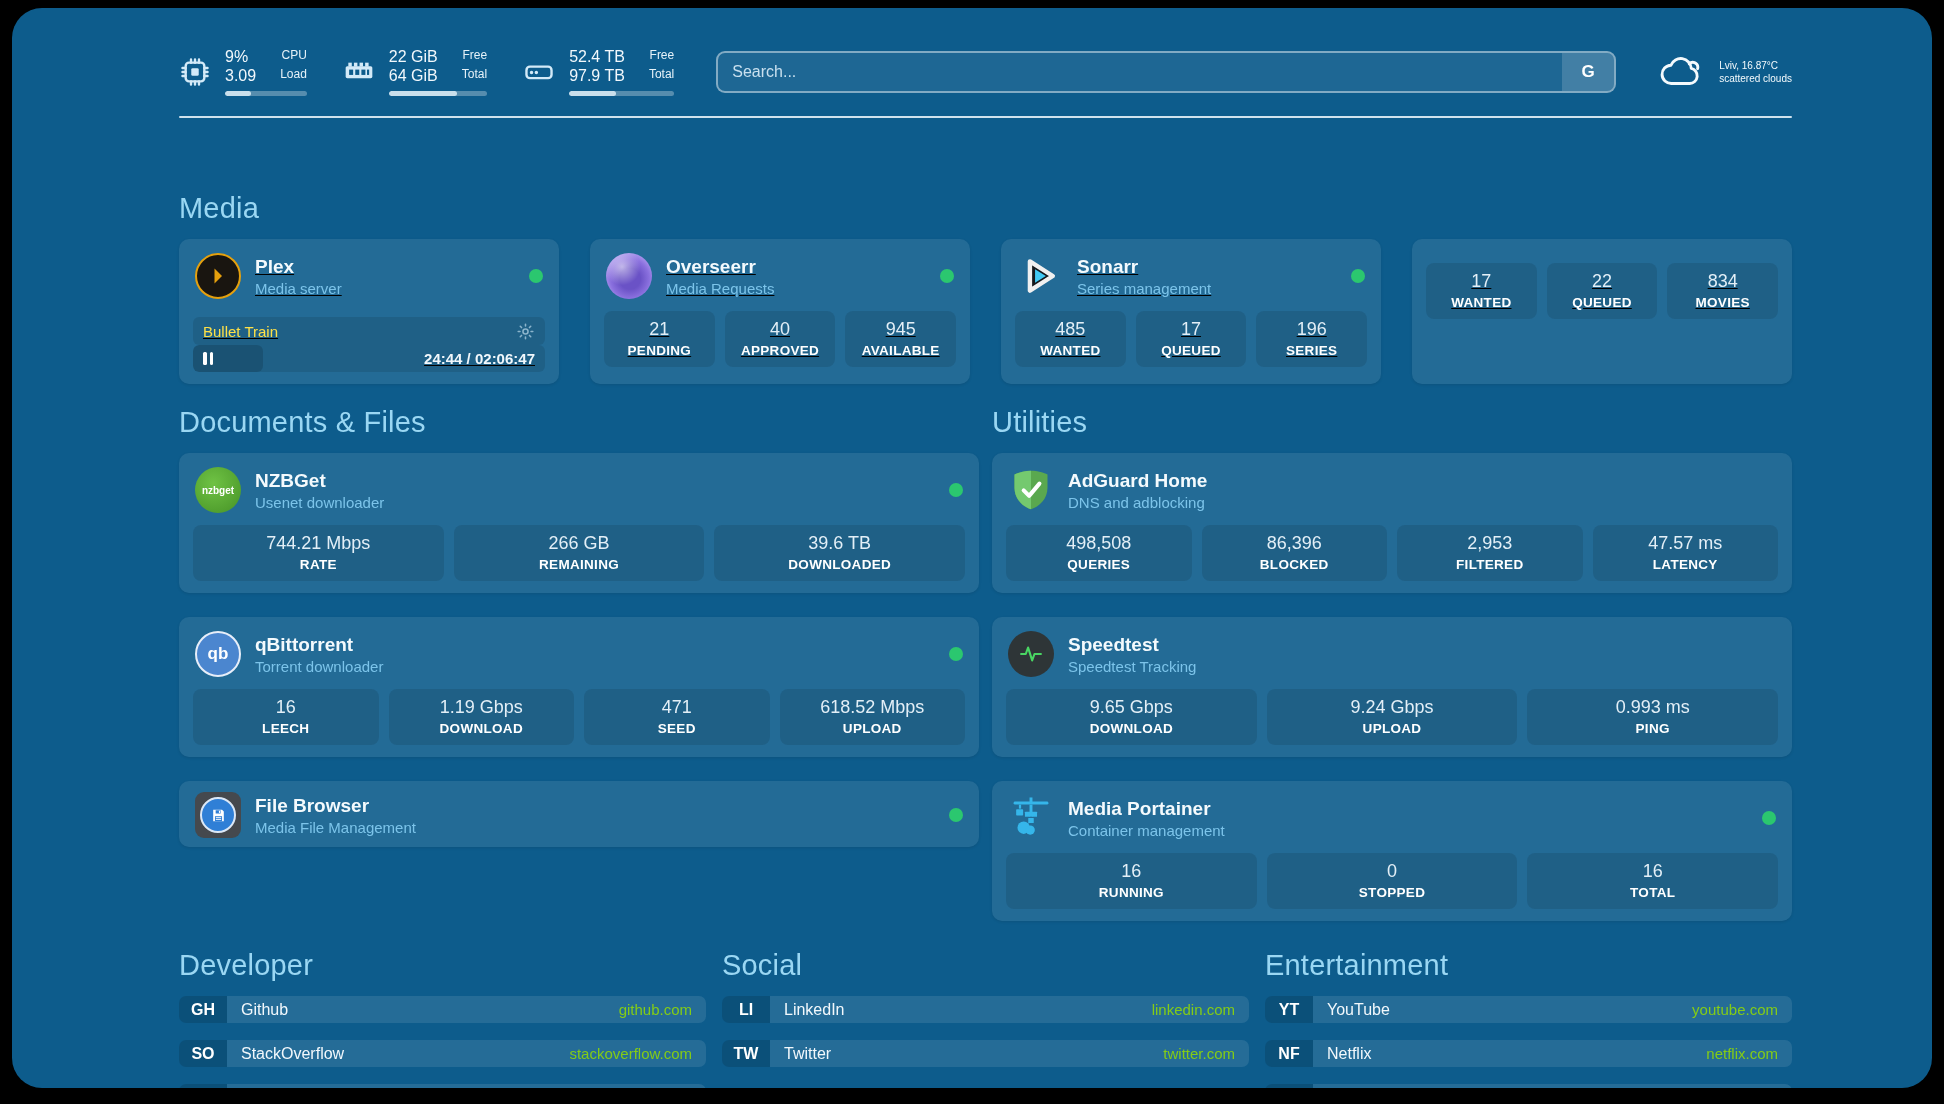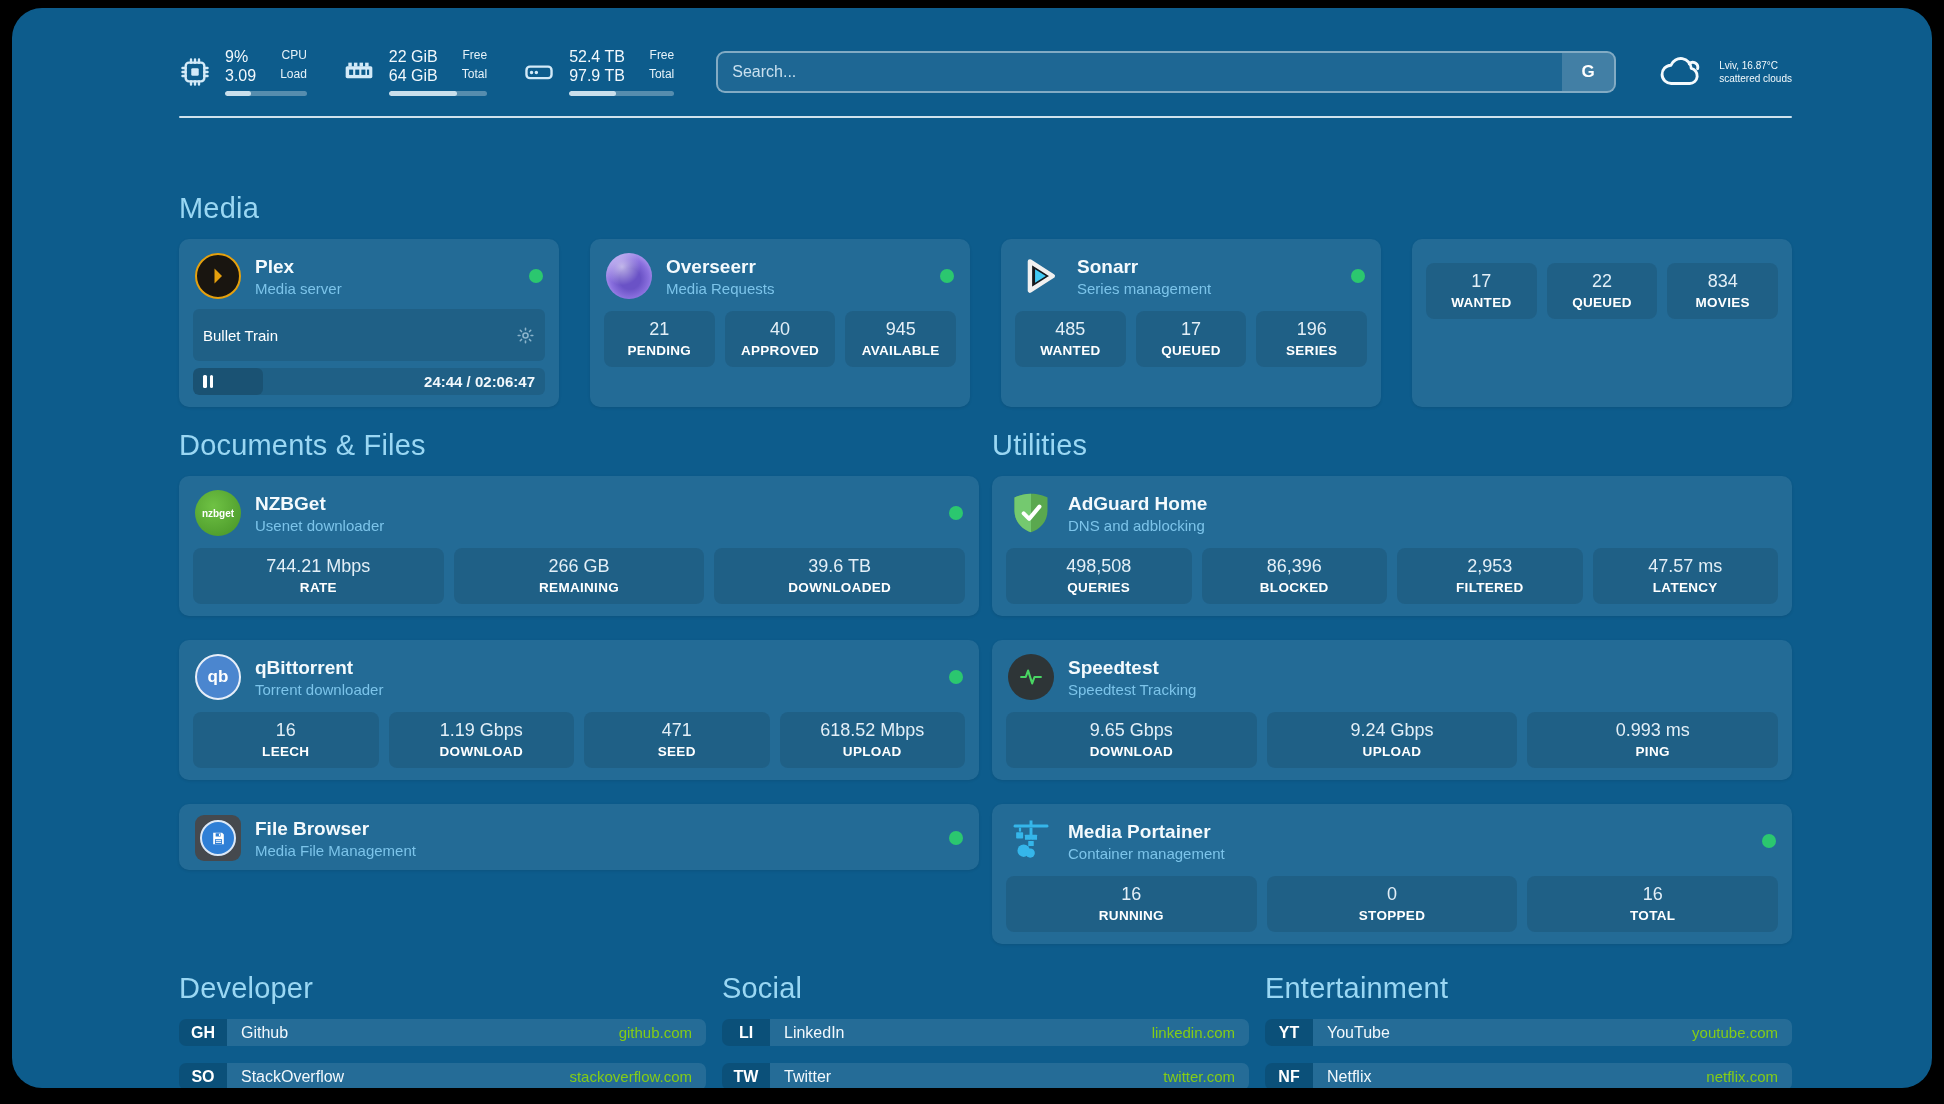--- a/index.html
+++ b/index.html
@@ -35,42 +35,42 @@
         font-size:17px;font-weight:700;cursor:pointer;font-family:"Liberation Sans",sans-serif;}
 
   .weather{display:flex;align-items:center;gap:13px;flex:0 0 auto;}
   .weather .wtext{font-size:10px;color:#f4fafd;line-height:1.35;}
 
   .divider{margin-top:20px;height:2px;background:rgba(235,245,250,0.88);border-radius:1px;}
 
   
   .sec-title{color:#9ad7f3;font-size:29px;font-weight:500;margin:0 0 14px 0;letter-spacing:.2px;}
   .media-sec{margin-top:74px;}
-  .media-grid{display:grid;grid-template-columns:repeat(4,1fr);gap:31px;align-items:stretch;}
+  .media-grid{display:grid;grid-template-columns:repeat(4,1fr);gap:31px;align-items:stretch;text-decoration:underline;}
 
   .card{background:rgba(255,255,255,0.095);border-radius:10px;padding:12px 14px;
         box-shadow:0 1px 3px rgba(0,0,0,0.10);}
   .card.slim{padding:9px 14px;}
   .chead{display:flex;align-items:center;gap:14px;padding:2px 2px 0 2px;}
   .cicon{width:46px;height:46px;flex:0 0 auto;display:flex;align-items:center;justify-content:center;}
   .ctext{min-width:0;}
   .ctitle{font-size:19px;font-weight:700;color:#f4fafd;white-space:nowrap;}
   .csub{font-size:15px;color:#7cc4ea;margin-top:2px;white-space:nowrap;}
   .dot{margin-left:auto;width:14px;height:14px;border-radius:50%;background:#2bc76f;flex:0 0 auto;}
 
   .stats{display:flex;gap:10px;margin-top:12px;}
   .stat{flex:1;background:rgba(0,0,0,0.10);border-radius:8px;text-align:center;padding:8px 4px 9px;}
   .stat-value{font-size:18px;color:#e3eff7;white-space:nowrap;}
   .stat-label{font-size:13.5px;font-weight:700;color:#fff;margin-top:3px;letter-spacing:.3px;}
 
   
-  .np-row{margin-top:10px;background:rgba(0,0,0,0.10);border-radius:6px;padding:15px 10px;
-          display:flex;align-items:center;font-size:15px;color:#ffffff;height:22px;}
+  .np-row{margin-top:18px;background:rgba(0,0,0,0.10);border-radius:6px;padding:3px 10px;
+          display:flex;align-items:center;font-size:15px;color:#fde047;height:22px;}
   .np-gear{margin-left:auto;width:19px;height:19px;opacity:.8;}
-  .pg-row{margin-top:7px;background:rgba(0,0,0,0.10);border-radius:6px;height:27px;
+  .pg-row{background:rgba(0,0,0,0.10);border-radius:6px;height:27px;
           position:relative;display:flex;align-items:center;padding:0 10px;overflow:hidden;}
   .pg-fill{position:absolute;left:0;top:0;bottom:0;background:rgba(0,0,0,0.14);border-radius:6px;}
   .pause{display:flex;gap:3px;z-index:1;}
   .pause i{display:block;width:3.5px;height:13px;background:#fff;border-radius:1.5px;}
   .pg-time{margin-left:auto;font-size:15px;font-weight:700;color:#f2f8fc;z-index:1;}
 
   .two-col{display:grid;grid-template-columns:1fr 1fr;gap:13px;margin-top:22px;align-items:start;}
   .col-cards{display:flex;flex-direction:column;gap:24px;}
 
   

